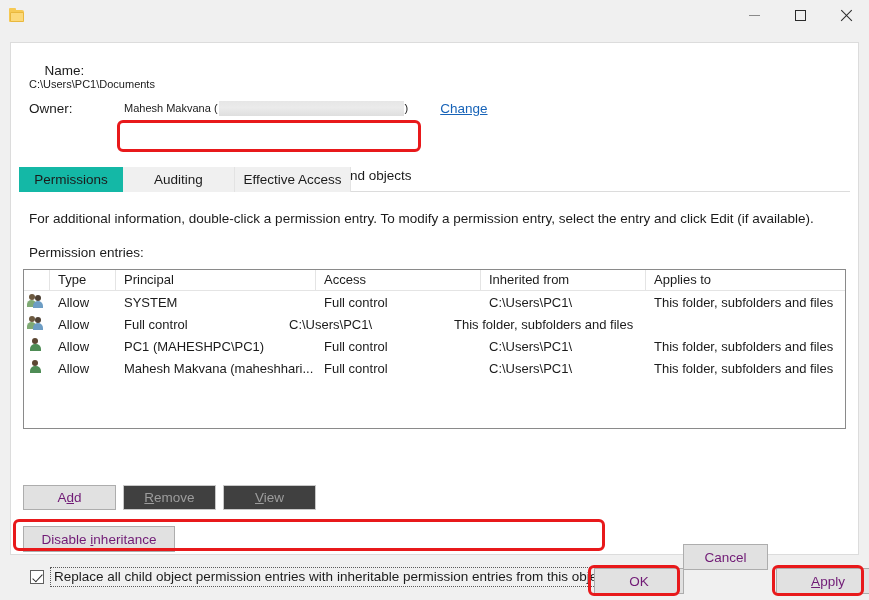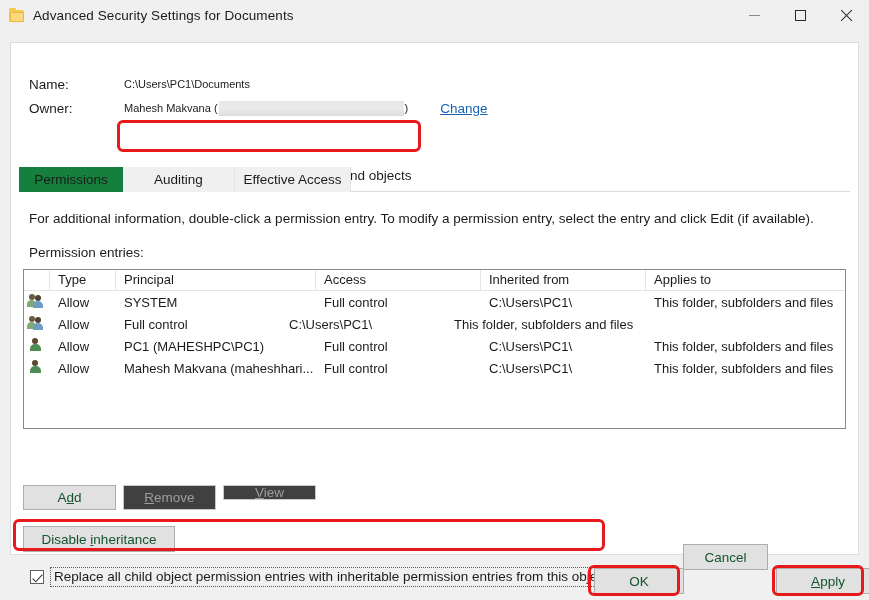--- a/index.html
+++ b/index.html
@@ -91,21 +91,21 @@
 
   
   .field-row {
     position: absolute;
     left: 18px;
     height: 18px;
     display: flex;
     align-items: center;
     white-space: nowrap;
   }
-  #row-name  { top: 32px; }
+  #row-name  { top: 20px; flex-direction: column; }
   #row-owner { top: 56px; }
   .field-label { width: 95px; font-size: 13.5px; color: #1b1b1b; }
   .field-value { font-size: 11px; color: #1b1b1b; }
 
   #redaction {
     display: inline-block;
     width: 185px; height: 15px;
     background: linear-gradient(180deg, #e6e6e6 0%, #ebebeb 45%, #dedede 100%);
     vertical-align: -3px;
     margin: 0 1px;
@@ -170,21 +170,21 @@
   .tab {
     position: absolute;
     top: 0; height: 25px;
     display: flex; align-items: center; justify-content: center;
     font-size: 13.5px;
     color: #1b1b1b;
     cursor: pointer;
     white-space: nowrap;
   }
   .tab.inactive { background: #f0f0f0; border-right: 1px solid #e3e3e3; }
-  .tab.active   { background: #15803d; }
+  .tab.active   { background: #14b8a6; }
   #tab-permissions      { left: 0px;   width: 104px; }
   #tab-auditing         { left: 104px; width: 112px; }
   #tab-effective-access { left: 216px; width: 116px; }
 
   
   #desc {
     position: absolute;
     left: 18px; top: 168px;
     font-size: 13.5px;
     white-space: nowrap;
@@ -250,31 +250,31 @@
   .usr-icon.group .head.front { left: 7px;  top: 2px; background: #4f4134; }
   .usr-icon.group .body.front { left: 5px;  top: 8px; background: #6d9dc4; width: 10px; }
 
   
   .btn {
     position: absolute;
     background: #e1e1e1;
     border: 1px solid #adadad;
     font-family: "Liberation Sans", sans-serif;
     font-size: 13.5px;
-    color: #14532d;
+    color: #701a75;
     display: flex; align-items: center; justify-content: center;
     cursor: pointer;
     white-space: nowrap;
   }
   .btn.disabled { color: #9d9d9d; background: #404040; border-color: #c8c8c8; cursor: default; }
   .btn u { text-decoration: underline; }
 
   #btn-add    { left: 12px;  top: 442px; width: 93px; height: 25px; }
   #btn-remove { left: 112px; top: 442px; width: 93px; height: 25px; }
-  #btn-view   { left: 212px; top: 442px; width: 93px; height: 15px; }
+  #btn-view   { left: 212px; top: 442px; width: 93px; height: 25px; }
   #btn-disable-inheritance { left: 12px; top: 483px; width: 152px; height: 26px; }
 
   
   #replace-child-row {
     position: absolute;
     left: 19px; top: 524px;
     display: flex; align-items: center;
     gap: 6px;
     white-space: nowrap;
   }
@@ -291,21 +291,20 @@
 </style>
 </head>
 <body>
 
 <div id="titlebar">
   <span id="title-icon">
     <span class="folder-tab"></span>
     <span class="folder-back"></span>
     <span class="folder-front"></span>
   </span>
-  <span id="title-text">Advanced Security Settings for Documents</span>
 
   <div id="win-controls">
     <div class="win-btn">
       <span class="min-glyph"></span>
     </div>
     <div class="win-btn">
       <span class="max-glyph"></span>
     </div>
     <div class="win-btn close">
       <span class="close-glyph"></span>

